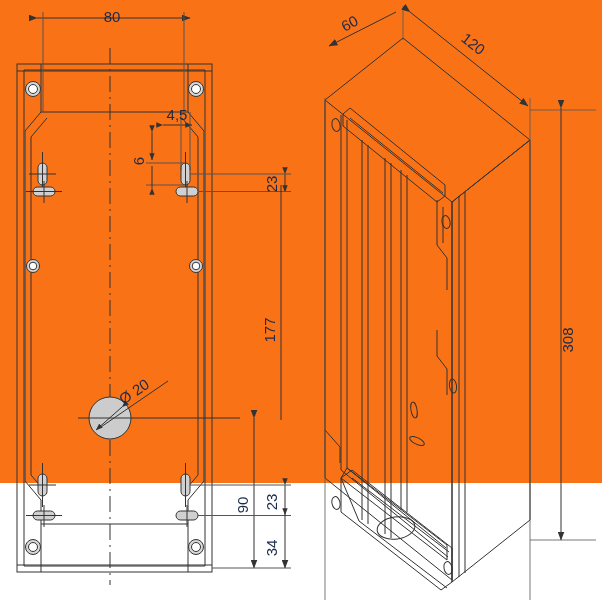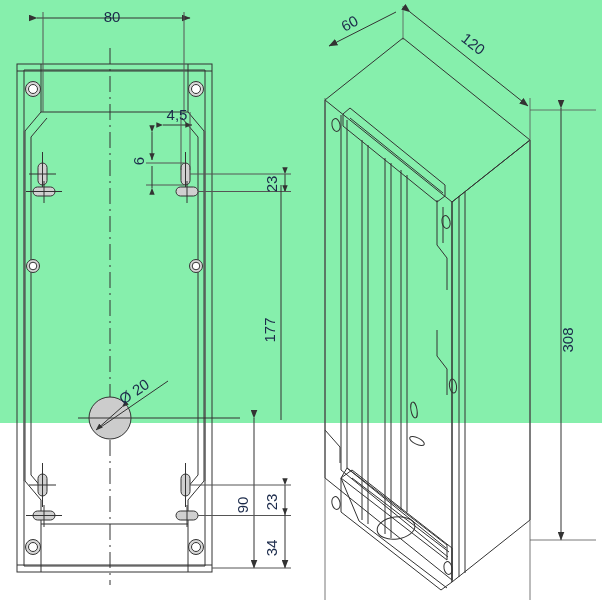--- a/index.html
+++ b/index.html
@@ -1,18 +1,18 @@
 <!DOCTYPE html>
 <html><head>
 <meta charset="utf-8">
 <style>
   html,body{margin:0;padding:0;background:#ffffff;}
   body{width:602px;height:600px;overflow:hidden;
        font-family:"Liberation Sans",sans-serif;}
-  #stage{position:relative;width:602px;height:423px;background:#86efac;}
+  #stage{position:relative;width:602px;height:483px;background:#f97316;}
   svg{display:block;}
   .dimtext{font-family:"Liberation Sans",sans-serif;font-size:15px;fill:#1b2a4a;}
 </style>
 </head>
 <body>
 
 <div id="stage">
 <svg width="602" height="600" viewBox="0 0 602 600">
 
   <defs>

